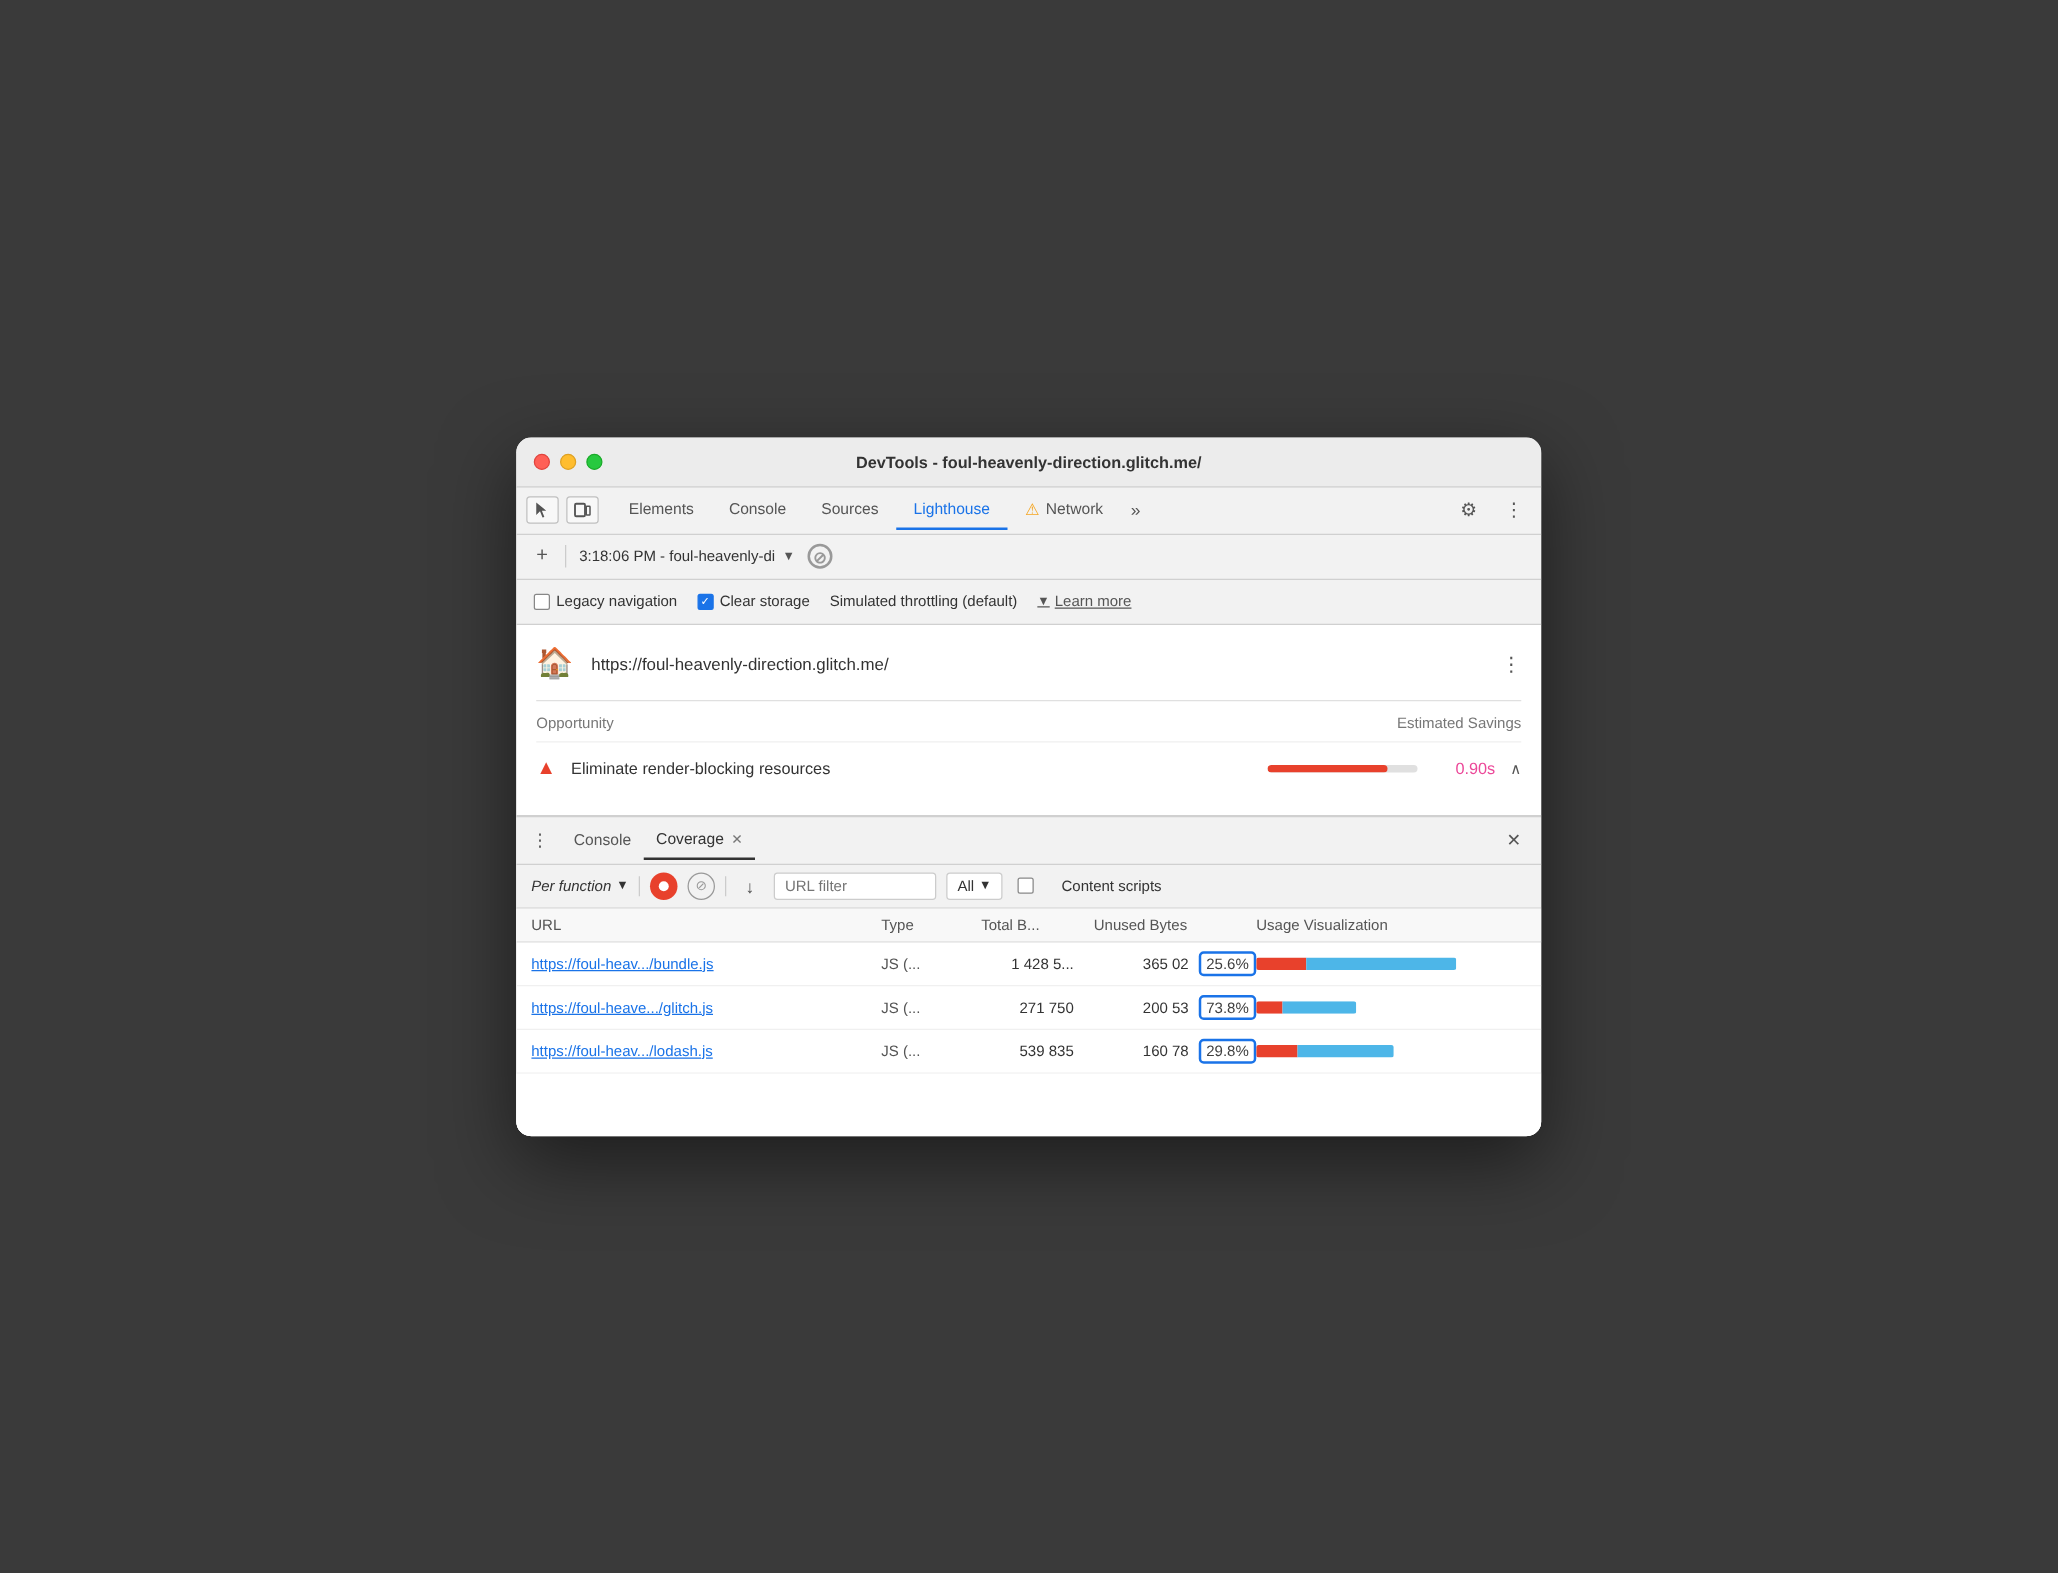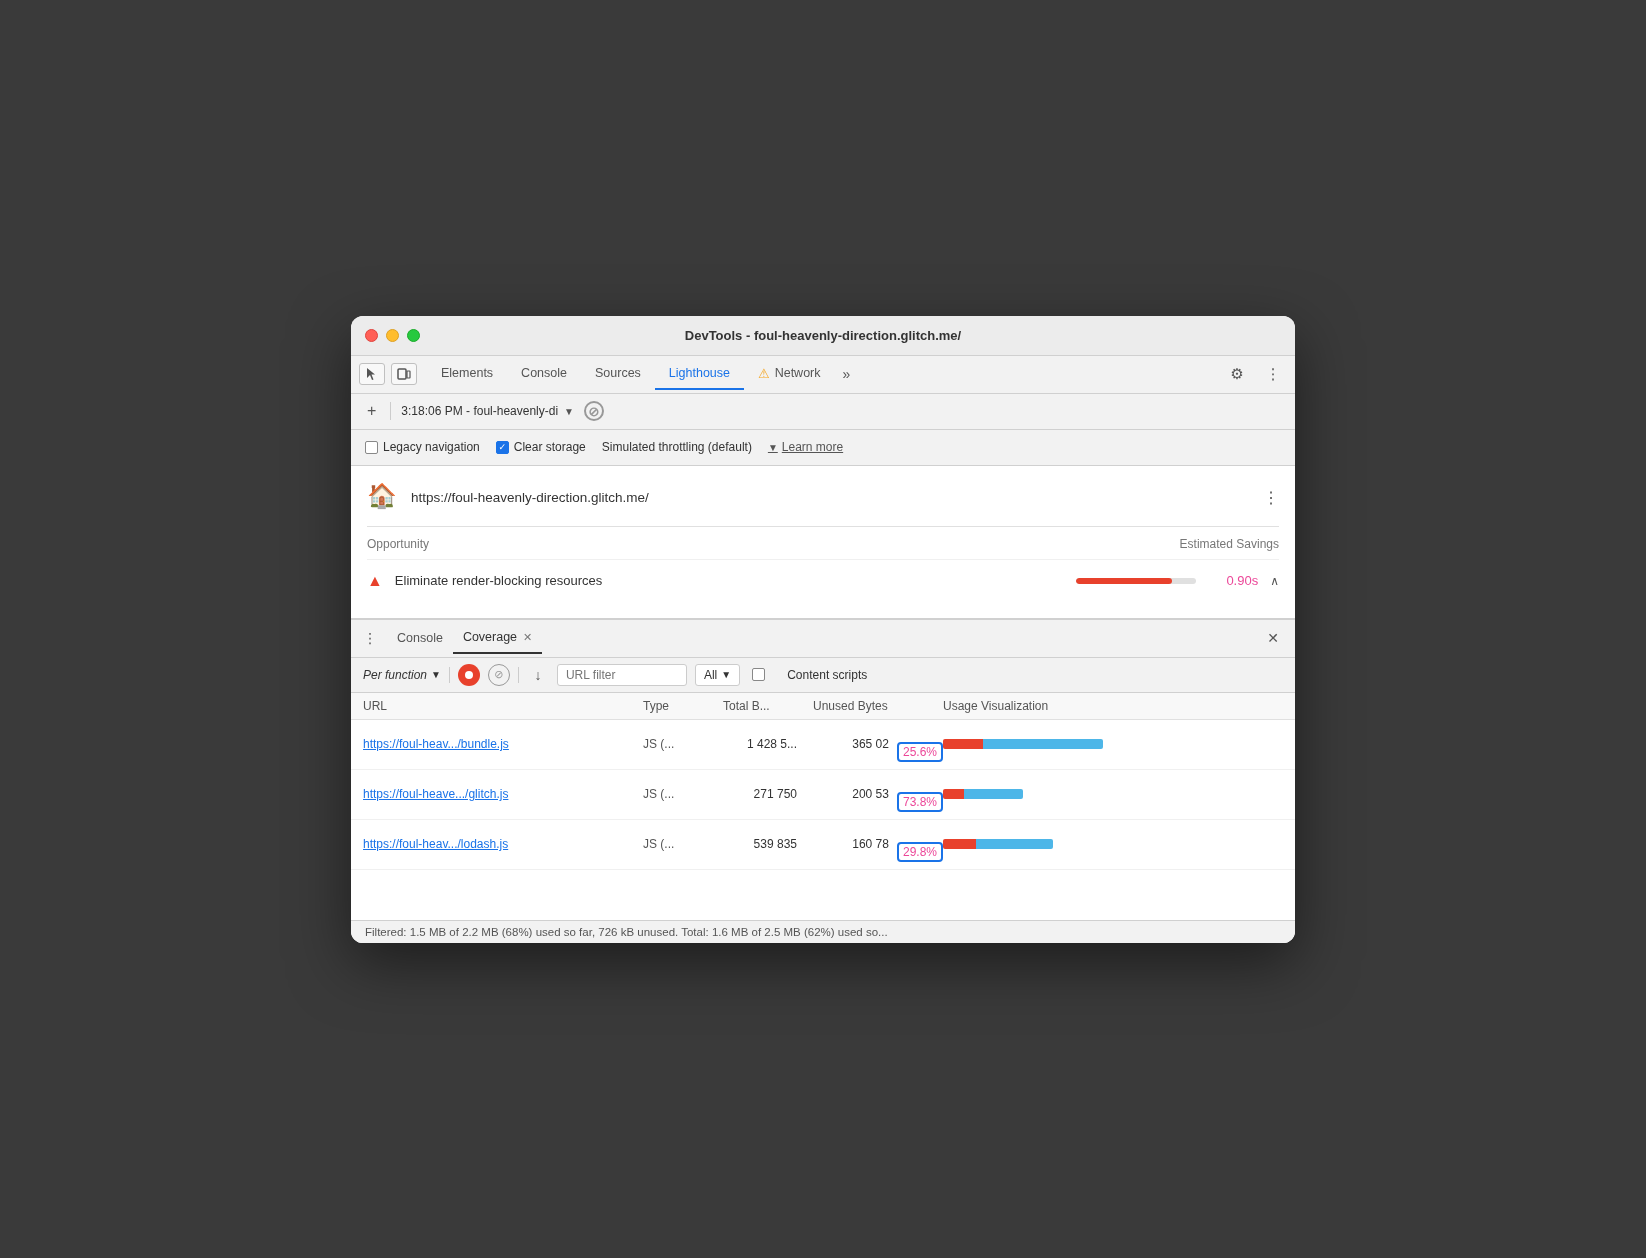--- a/index.html
+++ b/index.html
@@ -5,21 +5,21 @@
     * { box-sizing: border-box; margin: 0; padding: 0; }
     body {
       background: #3a3a3a;
       display: flex;
       align-items: center;
       justify-content: center;
       min-height: 100vh;
       font-family: -apple-system, BlinkMacSystemFont, 'Segoe UI', sans-serif;
     }
     .window {
-      width: 944px;
+      width: 820px;
       background: #f2f2f2;
       border-radius: 12px;
       box-shadow: 0 20px 60px rgba(0,0,0,0.5);
       overflow: hidden;
     }
     
     .title-bar {
       background: #ececec;
       border-bottom: 1px solid #d0d0d0;
       padding: 12px 16px;
@@ -468,24 +468,23 @@
       display: flex;
       align-items: center;
       gap: 4px;
       justify-content: flex-end;
     }
     .cov-unused-bytes { color: #333; padding-right: 4px; }
     .cov-percent-highlight {
       border: 2px solid #1a73e8;
       border-radius: 4px;
       padding: 1px 4px;
-      color: #ec4899;
+      color: #404040;
       font-size: 12px;
       font-weight: 500;
-      margin-top: 15px;
     }
     .usage-bar {
       display: flex;
       height: 10px;
       border-radius: 2px;
       overflow: hidden;
       width: 160px;
     }
     .usage-used { background: #e8412c; }
     .usage-unused { background: #4db6e8; }
@@ -672,17 +671,14 @@
         </div>
         <div class="usage-bar" style="width:110px;">
           <div class="usage-used" style="width:30%"></div>
           <div class="usage-unused" style="width:70%"></div>
         </div>
       </div>
 
       <div style="height: 50px; background: white;"></div>
     </div>
 
-    <div class="status-bar">
-      <span>Filtered: 1.5 MB of 2.2 MB (68%) used so far, 726 kB unused. Total: 1.6 MB of 2.5 MB (62%) used so...</span>
-    </div>
   </div>
 </div>
 
 </body></html>

